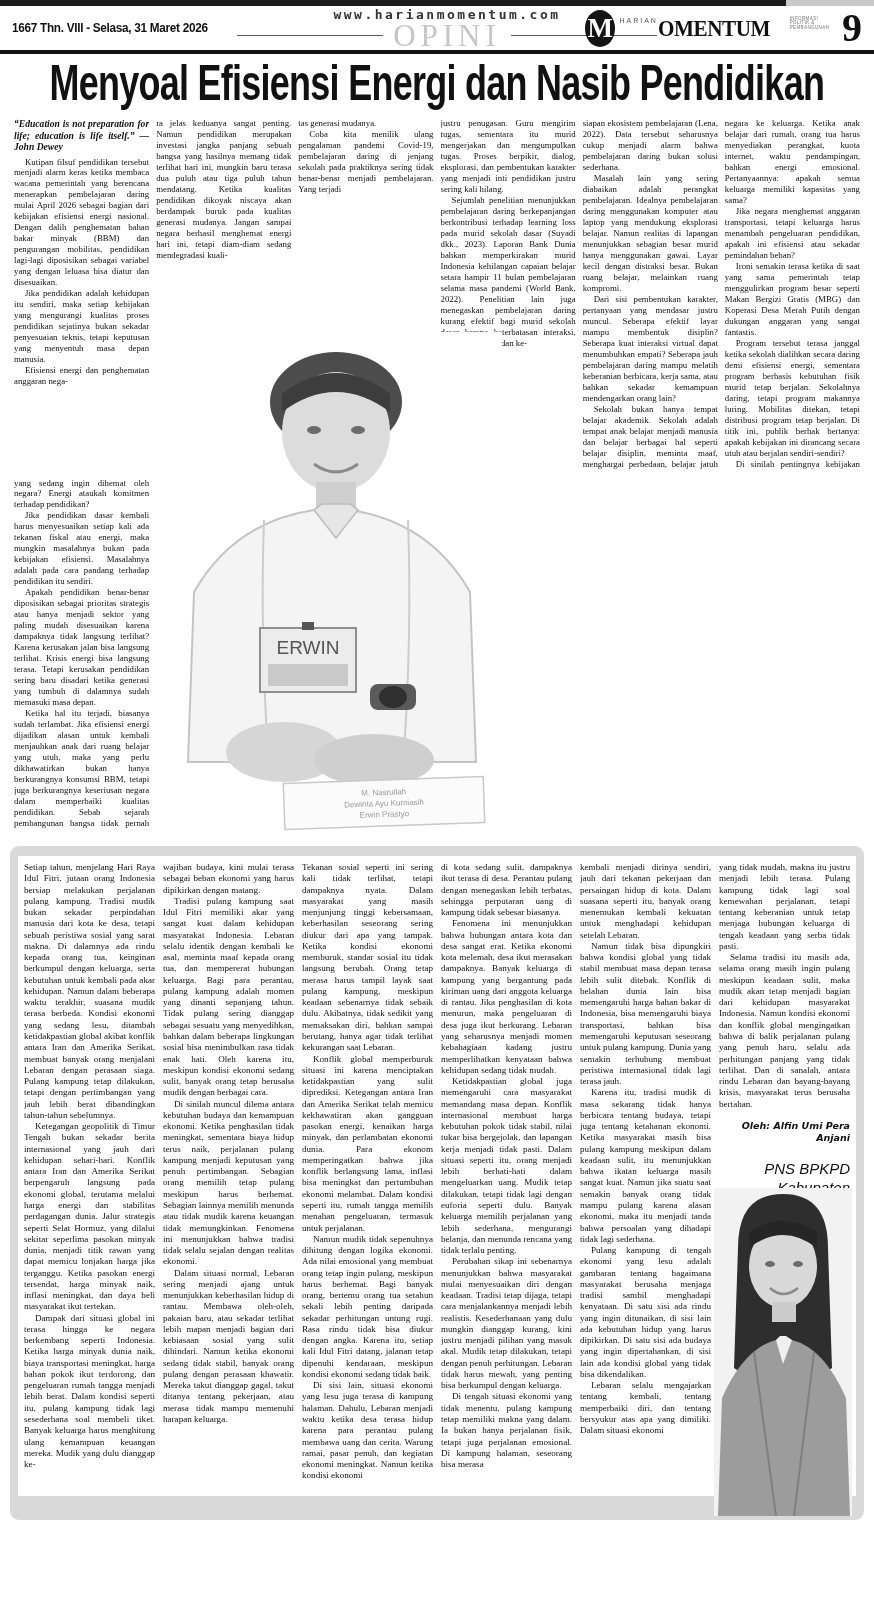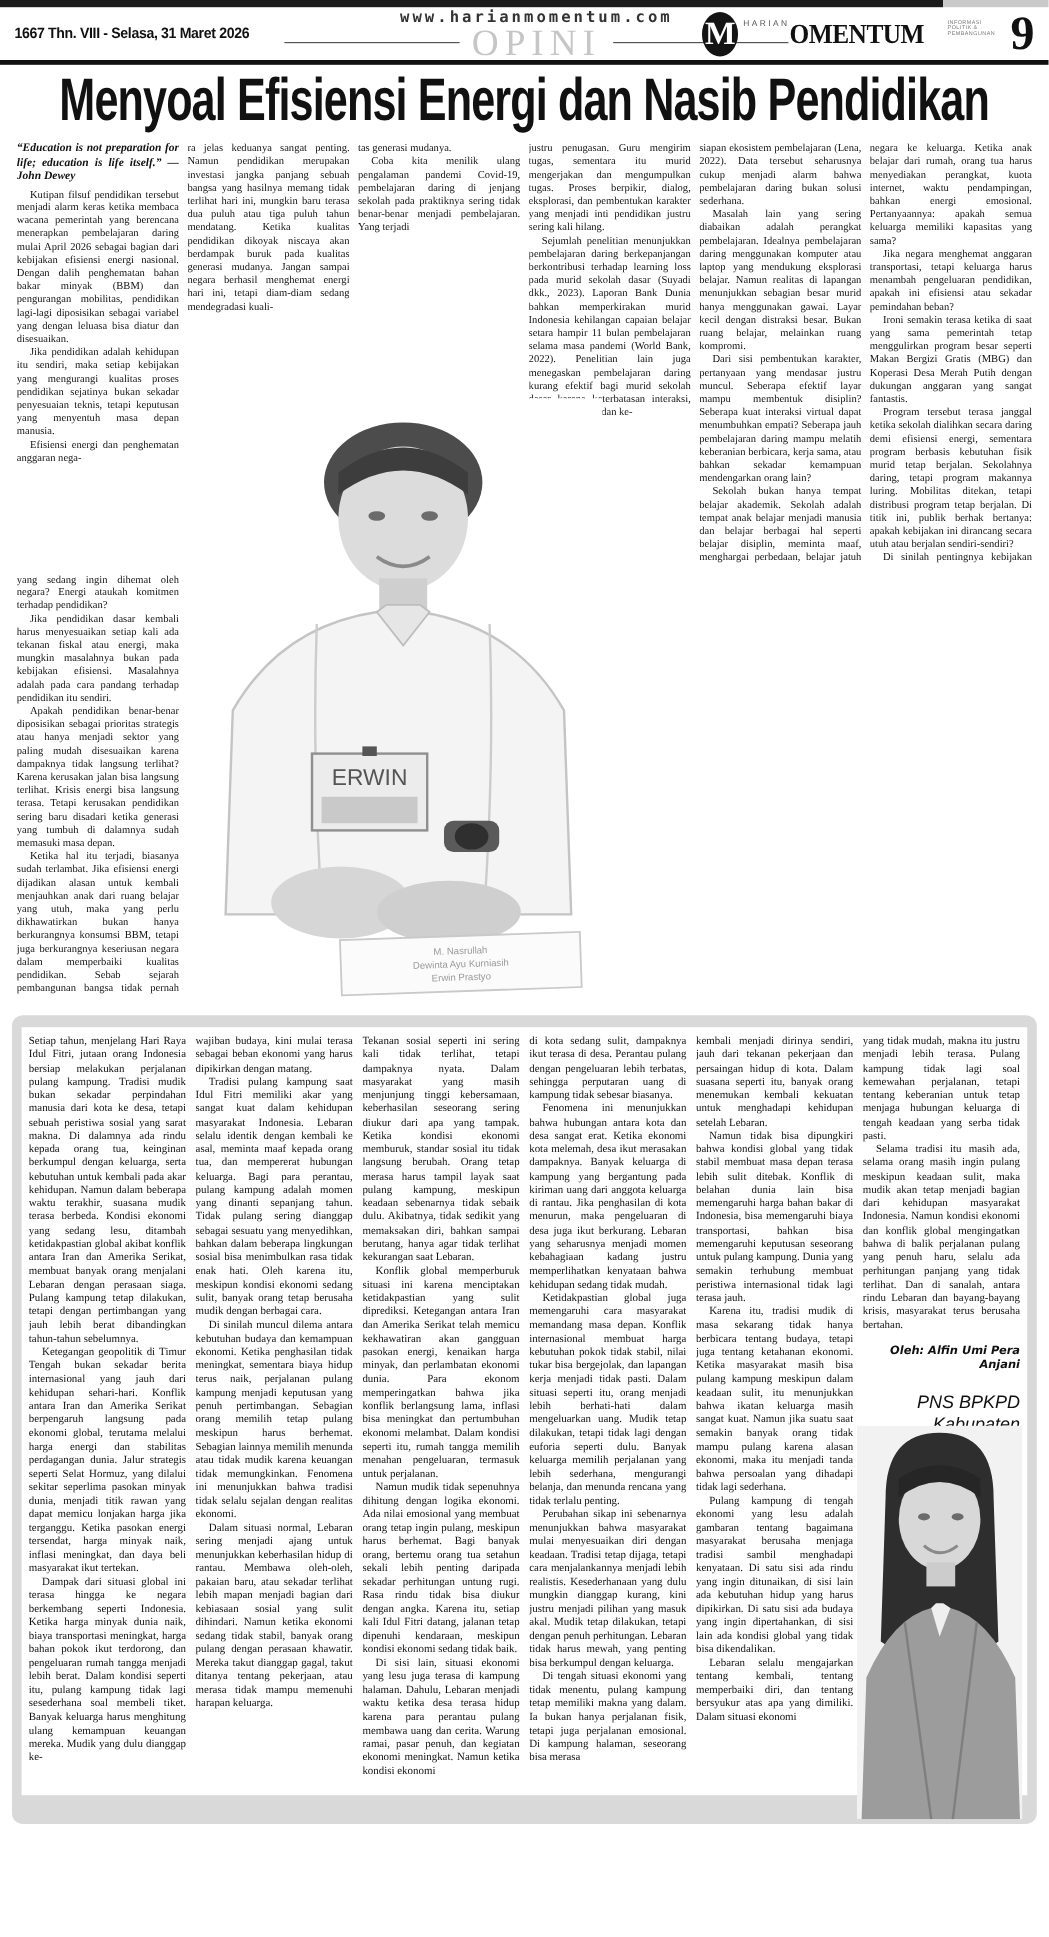--- a/index.html
+++ b/index.html
@@ -201,21 +201,21 @@
           <p>Di sinilah muncul dilema antara kebutuhan budaya dan kemampuan ekonomi. Ketika penghasilan tidak meningkat, sementara biaya hidup terus naik, perjalanan pulang kampung menjadi keputusan yang penuh pertimbangan. Sebagian orang memilih tetap pulang meskipun harus berhemat. Sebagian lainnya memilih menunda atau tidak mudik karena keuangan tidak memungkinkan. Fenomena ini menunjukkan bahwa tradisi tidak selalu sejalan dengan realitas ekonomi.</p>
           <p>Dalam situasi normal, Lebaran sering menjadi ajang untuk menunjukkan keberhasilan hidup di rantau. Membawa oleh-oleh, pakaian baru, atau sekadar terlihat lebih mapan menjadi bagian dari kebiasaan sosial yang sulit dihindari. Namun ketika ekonomi sedang tidak stabil, banyak orang pulang dengan perasaan khawatir. Mereka takut dianggap gagal, takut ditanya tentang pekerjaan, atau merasa tidak mampu memenuhi harapan keluarga.</p>
         </div>
       <div class="col">
           <p>Tekanan sosial seperti ini sering kali tidak terlihat, tetapi dampaknya nyata. Dalam masyarakat yang masih menjunjung tinggi kebersamaan, keberhasilan seseorang sering diukur dari apa yang tampak. Ketika kondisi ekonomi memburuk, standar sosial itu tidak langsung berubah. Orang tetap merasa harus tampil layak saat pulang kampung, meskipun keadaan sebenarnya tidak sebaik dulu. Akibatnya, tidak sedikit yang memaksakan diri, bahkan sampai berutang, hanya agar tidak terlihat kekurangan saat Lebaran.</p>
           <p>Konflik global memperburuk situasi ini karena menciptakan ketidakpastian yang sulit diprediksi. Ketegangan antara Iran dan Amerika Serikat telah memicu kekhawatiran akan gangguan pasokan energi, kenaikan harga minyak, dan perlambatan ekonomi dunia. Para ekonom memperingatkan bahwa jika konflik berlangsung lama, inflasi bisa meningkat dan pertumbuhan ekonomi melambat. Dalam kondisi seperti itu, rumah tangga memilih menahan pengeluaran, termasuk untuk perjalanan.</p>
           <p>Namun mudik tidak sepenuhnya dihitung dengan logika ekonomi. Ada nilai emosional yang membuat orang tetap ingin pulang, meskipun harus berhemat. Bagi banyak orang, bertemu orang tua setahun sekali lebih penting daripada sekadar perhitungan untung rugi. Rasa rindu tidak bisa diukur dengan angka. Karena itu, setiap kali Idul Fitri datang, jalanan tetap dipenuhi kendaraan, meskipun kondisi ekonomi sedang tidak baik.</p>
           <p>Di sisi lain, situasi ekonomi yang lesu juga terasa di kampung halaman. Dahulu, Lebaran menjadi waktu ketika desa terasa hidup karena para perantau pulang membawa uang dan cerita. Warung ramai, pasar penuh, dan kegiatan ekonomi meningkat. Namun ketika kondisi ekonomi</p>
         </div>
       <div class="col">
-          <p>di kota sedang sulit, dampaknya ikut terasa di desa. Perantau pulang dengan pengeluaran lebih terbatas, sehingga perputaran uang di kampung tidak sebesar biasanya.</p>
+          <p>di kota sedang sulit, dampaknya ikut terasa di desa. Perantau pulang dengan menegaskan lebih terbatas, sehingga perputaran uang di kampung tidak sebesar biasanya.</p>
           <p>Fenomena ini menunjukkan bahwa hubungan antara kota dan desa sangat erat. Ketika ekonomi kota melemah, desa ikut merasakan dampaknya. Banyak keluarga di kampung yang bergantung pada kiriman uang dari anggota keluarga di rantau. Jika penghasilan di kota menurun, maka pengeluaran di desa juga ikut berkurang. Lebaran yang seharusnya menjadi momen kebahagiaan kadang justru memperlihatkan kenyataan bahwa kehidupan sedang tidak mudah.</p>
           <p>Ketidakpastian global juga memengaruhi cara masyarakat memandang masa depan. Konflik internasional membuat harga kebutuhan pokok tidak stabil, nilai tukar bisa bergejolak, dan lapangan kerja menjadi tidak pasti. Dalam situasi seperti itu, orang menjadi lebih berhati-hati dalam mengeluarkan uang. Mudik tetap dilakukan, tetapi tidak lagi dengan euforia seperti dulu. Banyak keluarga memilih perjalanan yang lebih sederhana, mengurangi belanja, dan menunda rencana yang tidak terlalu penting.</p>
           <p>Perubahan sikap ini sebenarnya menunjukkan bahwa masyarakat mulai menyesuaikan diri dengan keadaan. Tradisi tetap dijaga, tetapi cara menjalankannya menjadi lebih realistis. Kesederhanaan yang dulu mungkin dianggap kurang, kini justru menjadi pilihan yang masuk akal. Mudik tetap dilakukan, tetapi dengan penuh perhitungan. Lebaran tidak harus mewah, yang penting bisa berkumpul dengan keluarga.</p>
           <p>Di tengah situasi ekonomi yang tidak menentu, pulang kampung tetap memiliki makna yang dalam. Ia bukan hanya perjalanan fisik, tetapi juga perjalanan emosional. Di kampung halaman, seseorang bisa merasa</p>
         </div>
       <div class="col">
           <p>kembali menjadi dirinya sendiri, jauh dari tekanan pekerjaan dan persaingan hidup di kota. Dalam suasana seperti itu, banyak orang menemukan kembali kekuatan untuk menghadapi kehidupan setelah Lebaran.</p>
           <p>Namun tidak bisa dipungkiri bahwa kondisi global yang tidak stabil membuat masa depan terasa lebih sulit ditebak. Konflik di belahan dunia lain bisa memengaruhi harga bahan bakar di Indonesia, bisa memengaruhi biaya transportasi, bahkan bisa memengaruhi keputusan seseorang untuk pulang kampung. Dunia yang semakin terhubung membuat peristiwa internasional tidak lagi terasa jauh.</p>
           <p>Karena itu, tradisi mudik di masa sekarang tidak hanya berbicara tentang budaya, tetapi juga tentang ketahanan ekonomi. Ketika masyarakat masih bisa pulang kampung meskipun dalam keadaan sulit, itu menunjukkan bahwa ikatan keluarga masih sangat kuat. Namun jika suatu saat semakin banyak orang tidak mampu pulang karena alasan ekonomi, maka itu menjadi tanda bahwa persoalan yang dihadapi tidak lagi sederhana.</p>
           <p>Pulang kampung di tengah ekonomi yang lesu adalah gambaran tentang bagaimana masyarakat berusaha menjaga tradisi sambil menghadapi kenyataan. Di satu sisi ada rindu yang ingin ditunaikan, di sisi lain ada kebutuhan hidup yang harus dipikirkan. Di satu sisi ada budaya yang ingin dipertahankan, di sisi lain ada kondisi global yang tidak bisa dikendalikan.</p>

